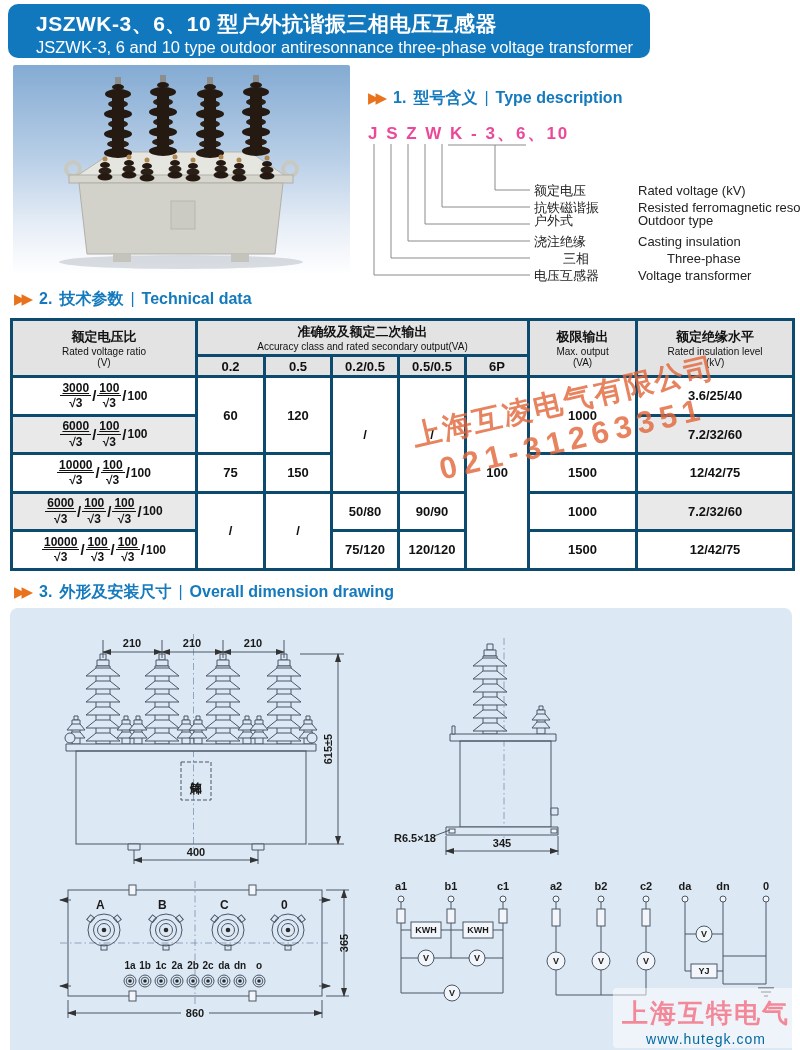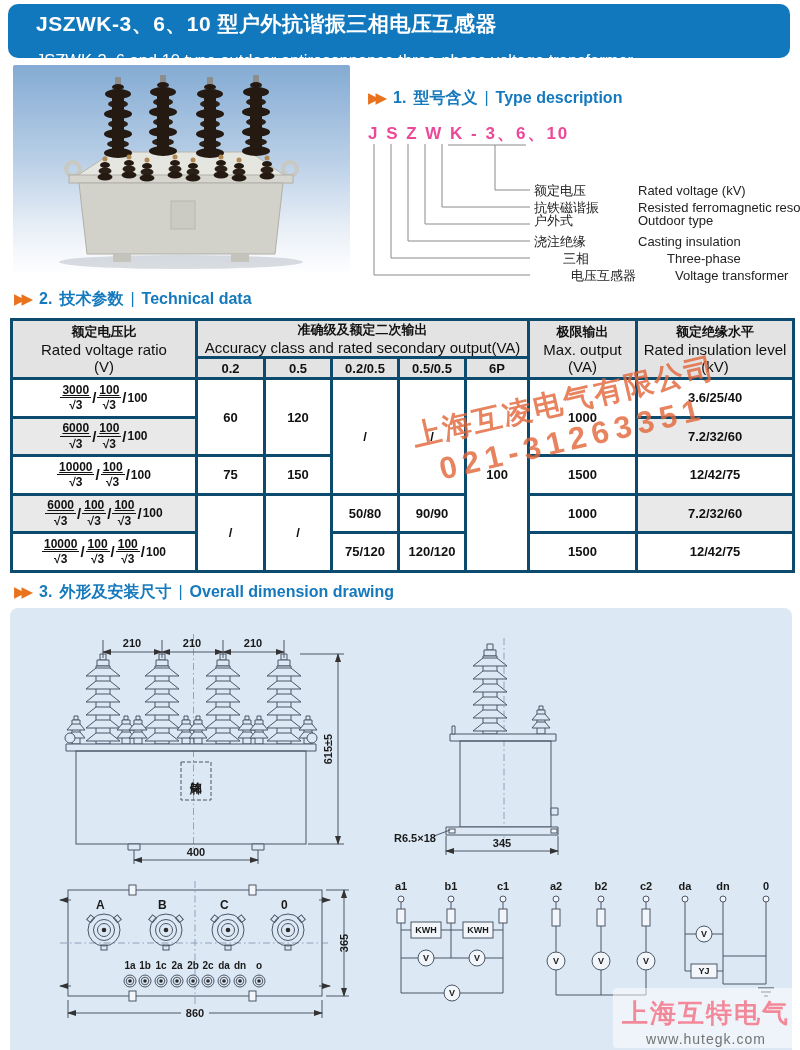--- a/index.html
+++ b/index.html
@@ -1,24 +1,24 @@
 <!DOCTYPE html>
 <html><head>
 <meta charset="utf-8">
 <style>
   *{margin:0;padding:0;box-sizing:border-box;}
   html,body{width:800px;height:1050px;overflow:hidden;background:#fff;
     font-family:"Liberation Sans","DejaVu Sans",sans-serif;}
   #page{position:relative;width:800px;height:1050px;background:#fff;}
 
   
-  .hdr{position:absolute;left:8px;top:4px;width:782px;height:54px;background:#1278bd;
+  .hdr{position:absolute;left:8px;top:4px;width:642px;height:54px;background:#1278bd;
     border-radius:10px;color:#fff;padding:6px 0 0 28px;}
   .hdr .t1{font-size:21px;font-weight:bold;letter-spacing:.5px;}
-  .hdr .t2{font-size:16.5px;margin-top:13px;}
+  .hdr .t2{font-size:16.5px;margin-top:0;}
 
   
   .sec{position:absolute;font-size:16px;font-weight:bold;color:#1479bd;white-space:nowrap;}
   .sec .arr{color:#e9731d;font-size:15px;letter-spacing:-4px;margin-right:10px;}
   .sec .num{margin-right:7px;}
   .sec .bar{margin:0 7px;font-weight:normal;}
 
   
   .photo{position:absolute;left:13px;top:65px;width:337px;height:210px;}
 
@@ -29,21 +29,21 @@
   .tdesc .lab .zh{display:inline-block;width:104px;}
   .tdesc svg{position:absolute;left:0;top:0;}
 
   
   #tech-table{position:absolute;left:10px;top:318px;width:782px;border-collapse:collapse;
     table-layout:fixed;font-size:13px;color:#111;}
   #tech-table th,#tech-table td{border:3px solid #0c4a6e;text-align:center;vertical-align:middle;
     background:#fff;padding:0;}
   #tech-table{border:2px solid #3f3f3f;}
   #tech-table thead th{background:#e3e3e3;font-weight:bold;}
-  #tech-table thead .en{font-weight:normal;font-size:15px;}
+  #tech-table thead .en{font-weight:normal;font-size:10px;}
   #tech-table thead tr:first-child{height:36px;}
   #tech-table thead tr.subrow{height:21px;}
   #tech-table tbody tr{height:38.5px;}
   #tech-table td.shade{background:#e9e9e9;}
   #tech-table td{font-weight:bold;}
   .fr{display:inline-block;vertical-align:middle;text-align:center;font-weight:bold;line-height:1.05;font-size:12px;}
   .fn{display:block;border-bottom:1.4px solid #111;padding:0 2px 1px;text-decoration:underline;}
   .fd{display:block;padding-top:1px;}
   .sl{font-weight:bold;margin:0 1px;font-size:15px;vertical-align:middle;}
   .tl{font-weight:bold;vertical-align:middle;font-size:12px;}
@@ -61,21 +61,21 @@
 
   
   .wm{position:absolute;color:#e2683c;opacity:.82;font-weight:bold;text-align:center;
     transform:rotate(-13deg);pointer-events:none;white-space:nowrap;}
   .wm .l1{font-size:29px;letter-spacing:2px;}
   .wm .l2{font-size:31px;letter-spacing:6px;}
   .wmfoot{position:absolute;left:613px;top:988px;width:186px;height:60px;
     background:rgba(255,255,255,.52);border-radius:4px;text-align:center;padding-top:8px;}
   .wmfoot .b{font-size:26px;font-weight:bold;color:#f2899b;letter-spacing:2px;
     text-shadow:0 0 1px #fff;}
-  .wmfoot .u{font-size:14px;color:#737373;letter-spacing:1px;}
+  .wmfoot .u{font-size:14px;color:#0369a1;letter-spacing:1px;}
 </style>
 </head>
 <body>
 
 <div id="page">
 
   <div class="hdr">
     <div class="t1">JSZWK-3、6、10 型户外抗谐振三相电压互感器</div>
     <div class="t2">JSZWK-3, 6 and 10 type outdoor antiresonnance three-phase voltage transformer</div>
   </div>
@@ -150,21 +150,21 @@
         <polyline points="40,22 40,119 162,119"></polyline>
         <polyline points="23,22 23,136 162,136"></polyline>
         <polyline points="6,22 6,153 162,153"></polyline>
       </g>
     </svg>
     <div class="lab" style="left:166px;top:60px;"><span class="zh">额定电压</span><span>Rated voltage (kV)</span></div>
     <div class="lab" style="left:166px;top:77px;"><span class="zh">抗铁磁谐振</span><span>Resisted ferromagnetic resonance</span></div>
     <div class="lab" style="left:166px;top:90px;"><span class="zh">户外式</span><span>Outdoor type</span></div>
     <div class="lab" style="left:166px;top:111px;"><span class="zh">浇注绝缘</span><span>Casting insulation</span></div>
     <div class="lab" style="left:166px;top:128px;margin-left:29px;"><span class="zh">三相</span><span>Three-phase</span></div>
-    <div class="lab" style="left:166px;top:145px;margin-left:37px;"><span class="zh">电压互感器</span><span>Voltage transformer</span></div>
+    <div class="lab" style="left:166px;top:145px;"><span class="zh">电压互感器</span><span>Voltage transformer</span></div>
   </div>
 
   <div class="sec" style="left:14px;top:289px;">
     <span class="arr">▶▶</span><span class="num">2.</span><span>技术参数</span><span class="bar">|</span><span>Technical data</span>
   </div>
 
   <table id="tech-table">
     <colgroup>
       <col style="width:185px">
         <col style="width:68px">

